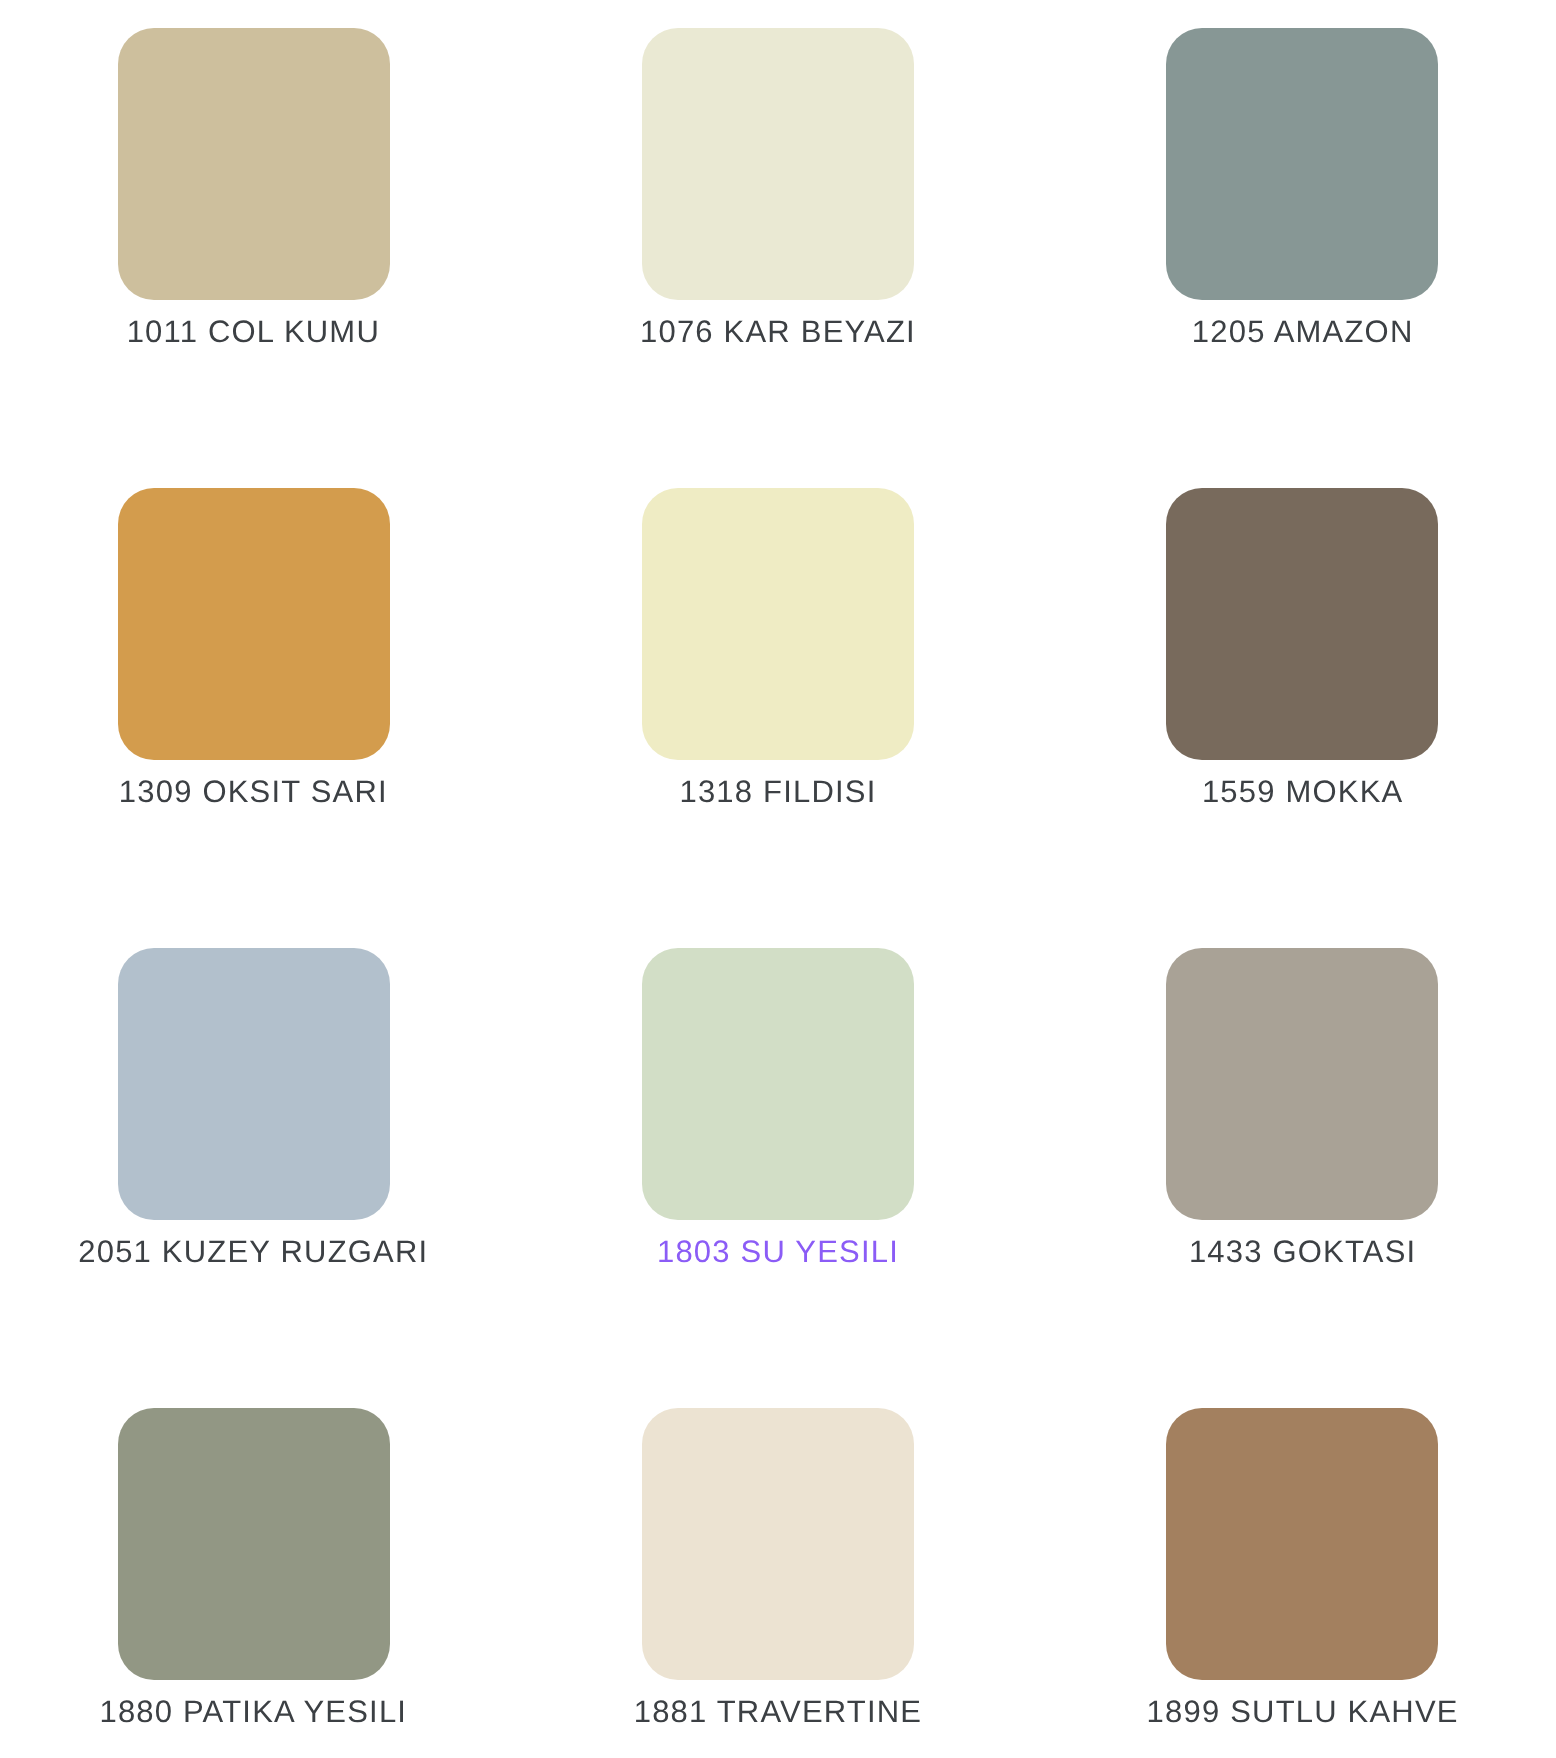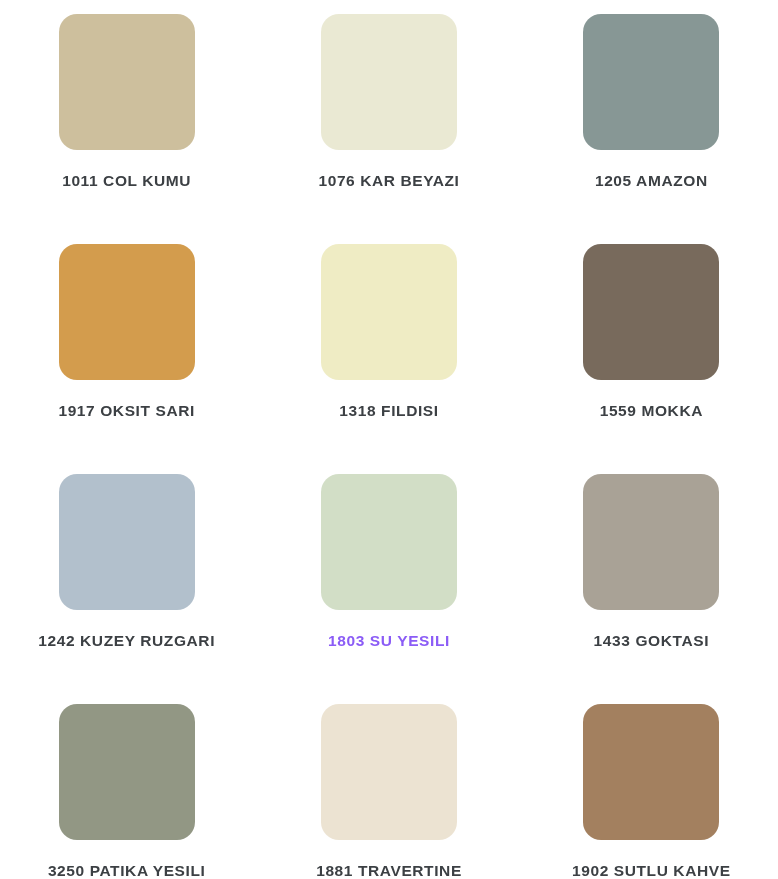--- a/index.html
+++ b/index.html
@@ -31,27 +31,27 @@
   }
 
   .swatch-chip {
     width: 136px;
     height: 136px;
     border-radius: 18px;
     display: block;
   }
 
   .swatch-label {
-    margin-top: 22px;
+    margin-top: 8px;
     font-size: 15.5px;
     letter-spacing: 0.6px;
     color: #3c4044;
     white-space: nowrap;
     text-align: center;
-    font-weight: 700;
+    font-weight: 400;
   }
 
   
   .col-0 .swatch-chip { margin-left: -6px; }
   .col-0 .swatch-label { margin-left: -6px; }
   .col-2 .swatch-chip { margin-left: 6px; }
   .col-2 .swatch-label { margin-left: 6px; }
 </style>
 </head>
 <body style="background: rgb(255, 255, 255);">
@@ -64,47 +64,47 @@
     <div class="swatch-cell col-1">
       <div class="swatch-chip" style="background-color: rgb(234, 233, 211);"></div>
       <div class="swatch-label" style="color: rgb(60, 64, 68);">1076 KAR BEYAZI</div>
     </div>
     <div class="swatch-cell col-2">
       <div class="swatch-chip" style="background-color: rgb(135, 151, 149);"></div>
       <div class="swatch-label" style="color: rgb(60, 64, 68);">1205 AMAZON</div>
     </div>
     <div class="swatch-cell col-0">
       <div class="swatch-chip" style="background-color: rgb(211, 156, 77);"></div>
-      <div class="swatch-label" style="color: rgb(60, 64, 68);">1917 OKSIT SARI</div>
+      <div class="swatch-label" style="color: rgb(60, 64, 68);">1309 OKSIT SARI</div>
     </div>
     <div class="swatch-cell col-1">
       <div class="swatch-chip" style="background-color: rgb(239, 236, 196);"></div>
       <div class="swatch-label" style="color: rgb(60, 64, 68);">1318 FILDISI</div>
     </div>
     <div class="swatch-cell col-2">
       <div class="swatch-chip" style="background-color: rgb(120, 106, 92);"></div>
       <div class="swatch-label" style="color: rgb(60, 64, 68);">1559 MOKKA</div>
     </div>
     <div class="swatch-cell col-0">
       <div class="swatch-chip" style="background-color: rgb(178, 192, 204);"></div>
-      <div class="swatch-label" style="color: rgb(60, 64, 68);">1242 KUZEY RUZGARI</div>
+      <div class="swatch-label" style="color: rgb(60, 64, 68);">2051 KUZEY RUZGARI</div>
     </div>
     <div class="swatch-cell col-1">
       <div class="swatch-chip" style="background-color: rgb(210, 222, 198);"></div>
       <div class="swatch-label" style="color: #8b5cf6;">1803 SU YESILI</div>
     </div>
     <div class="swatch-cell col-2">
       <div class="swatch-chip" style="background-color: rgb(169, 162, 150);"></div>
       <div class="swatch-label" style="color: rgb(60, 64, 68);">1433 GOKTASI</div>
     </div>
     <div class="swatch-cell col-0">
       <div class="swatch-chip" style="background-color: rgb(146, 151, 132);"></div>
-      <div class="swatch-label" style="color: rgb(60, 64, 68);">3250 PATIKA YESILI</div>
+      <div class="swatch-label" style="color: rgb(60, 64, 68);">1880 PATIKA YESILI</div>
     </div>
     <div class="swatch-cell col-1">
       <div class="swatch-chip" style="background-color: rgb(236, 227, 210);"></div>
       <div class="swatch-label" style="color: rgb(60, 64, 68);">1881 TRAVERTINE</div>
     </div>
     <div class="swatch-cell col-2">
       <div class="swatch-chip" style="background-color: rgb(163, 128, 95);"></div>
-      <div class="swatch-label" style="color: rgb(60, 64, 68);">1902 SUTLU KAHVE</div>
+      <div class="swatch-label" style="color: rgb(60, 64, 68);">1899 SUTLU KAHVE</div>
     </div>
   </div>
 
 </body></html>

